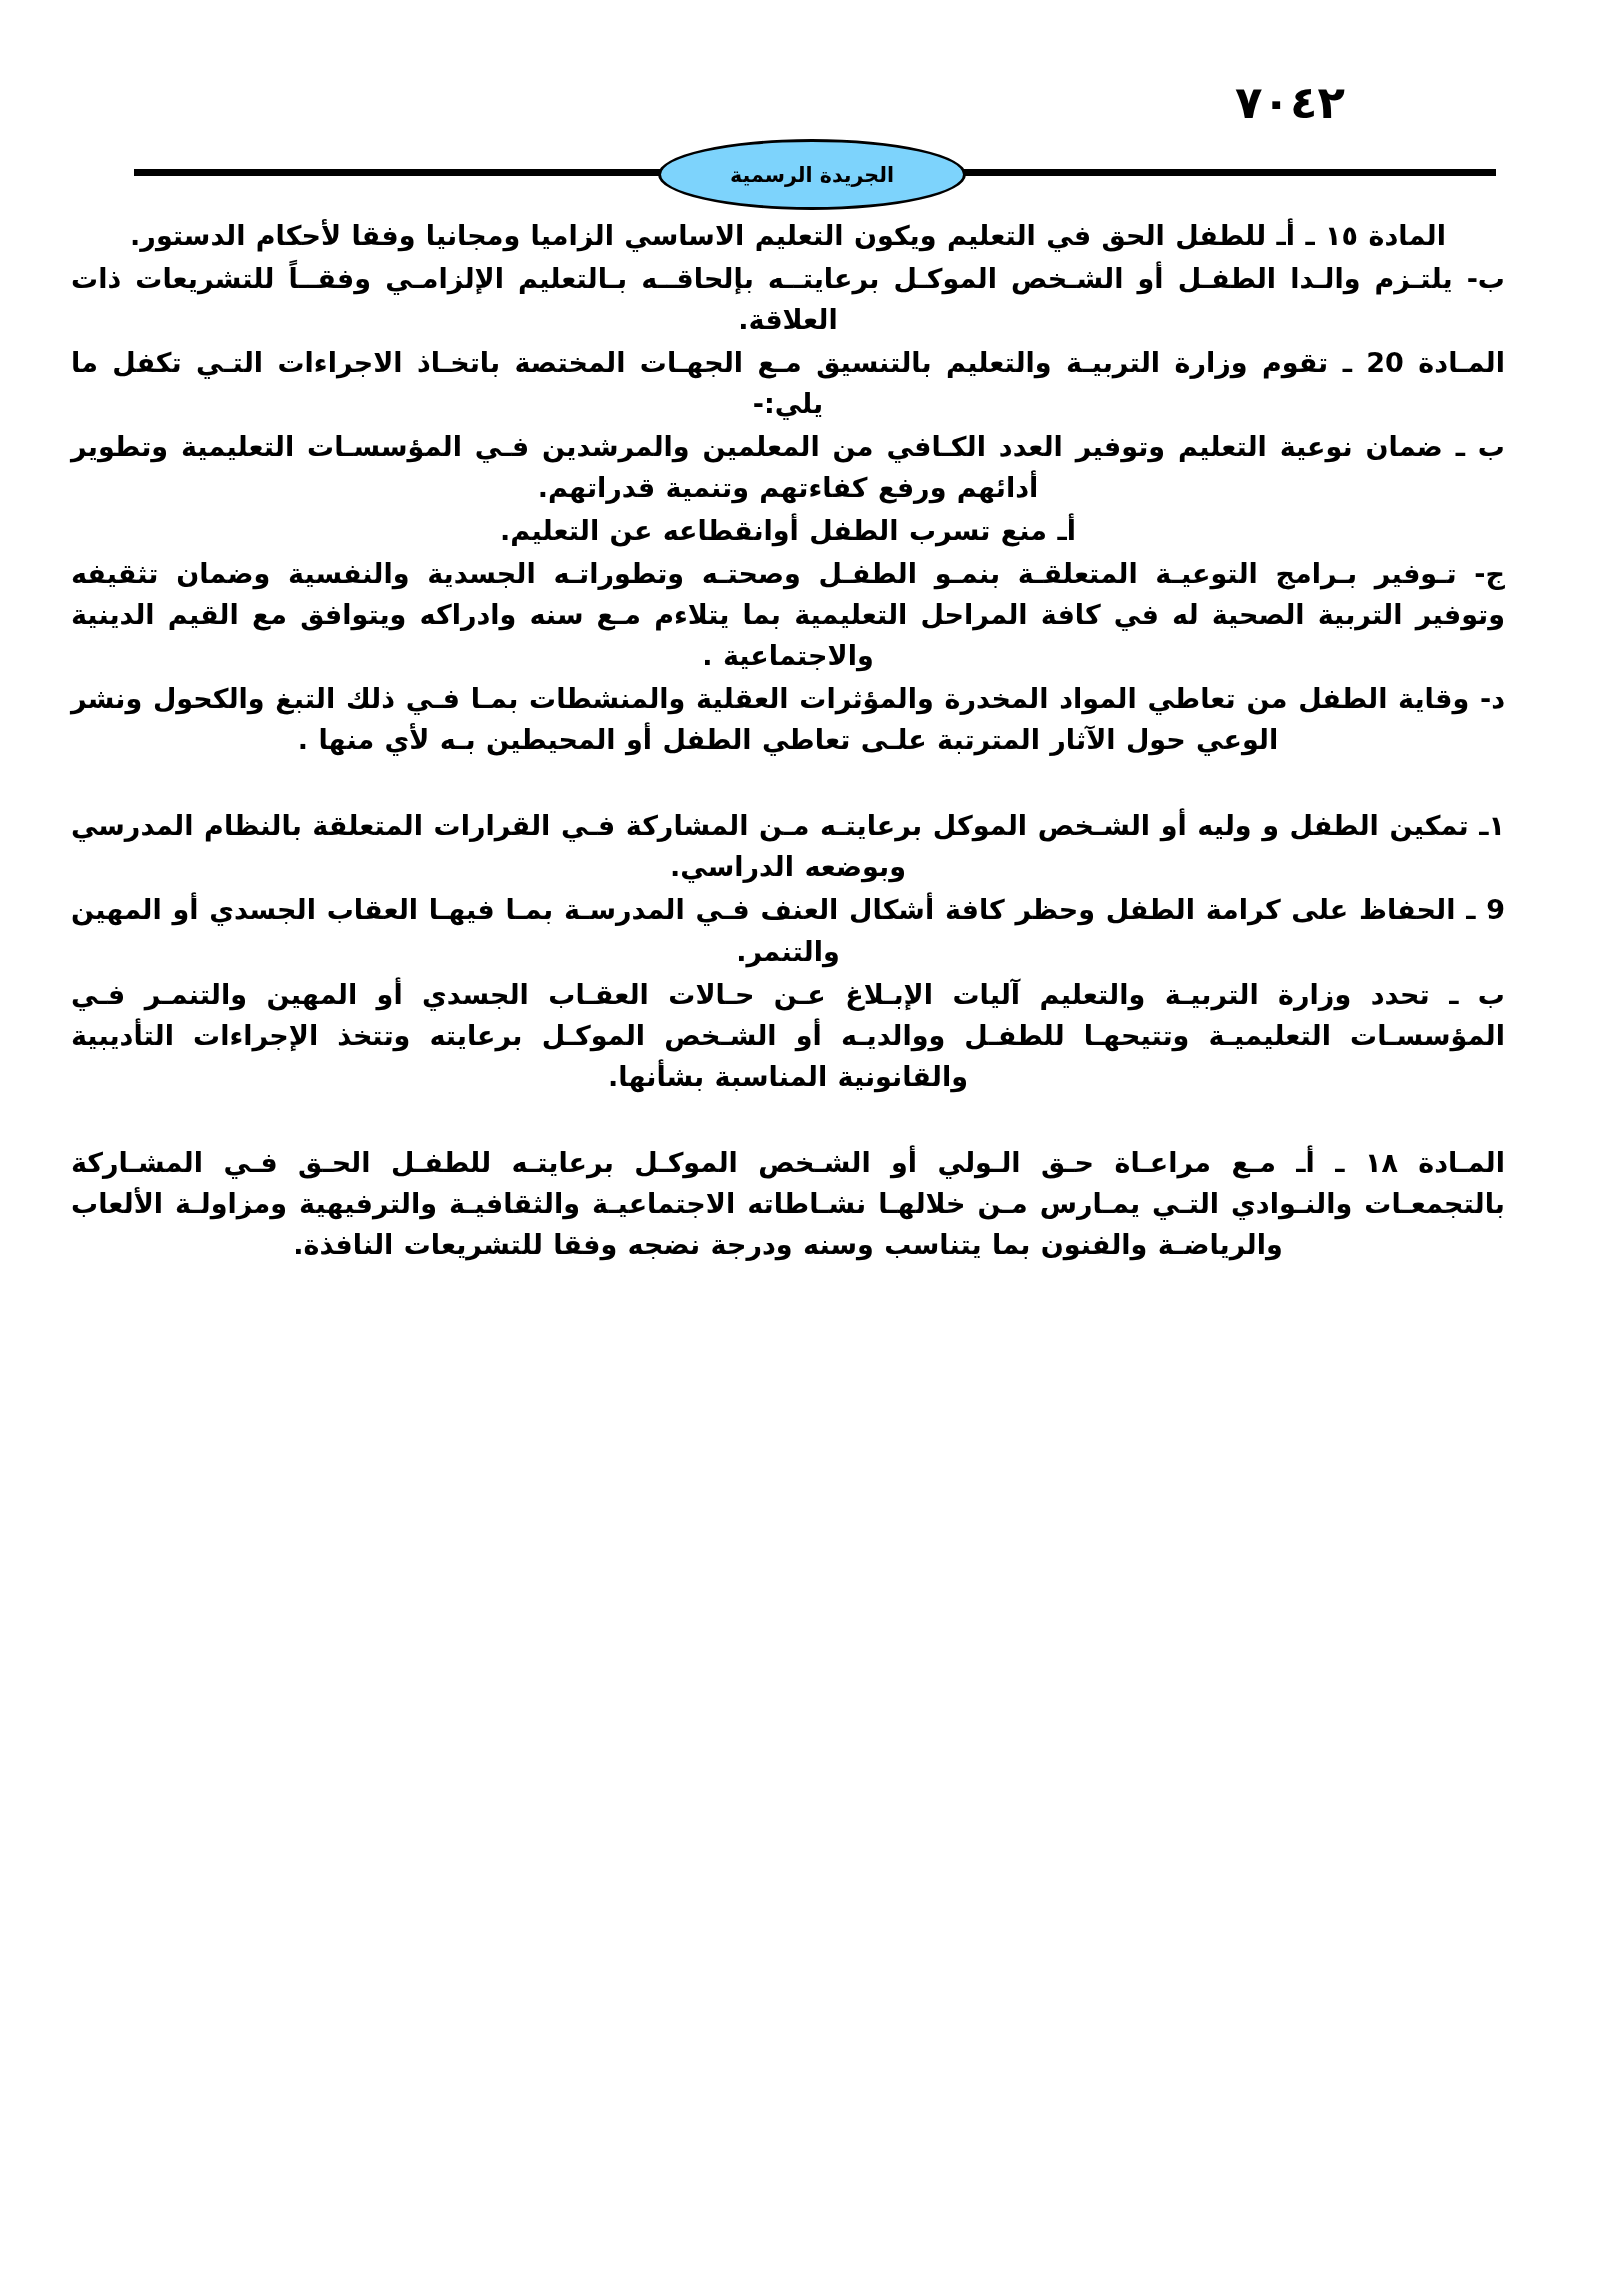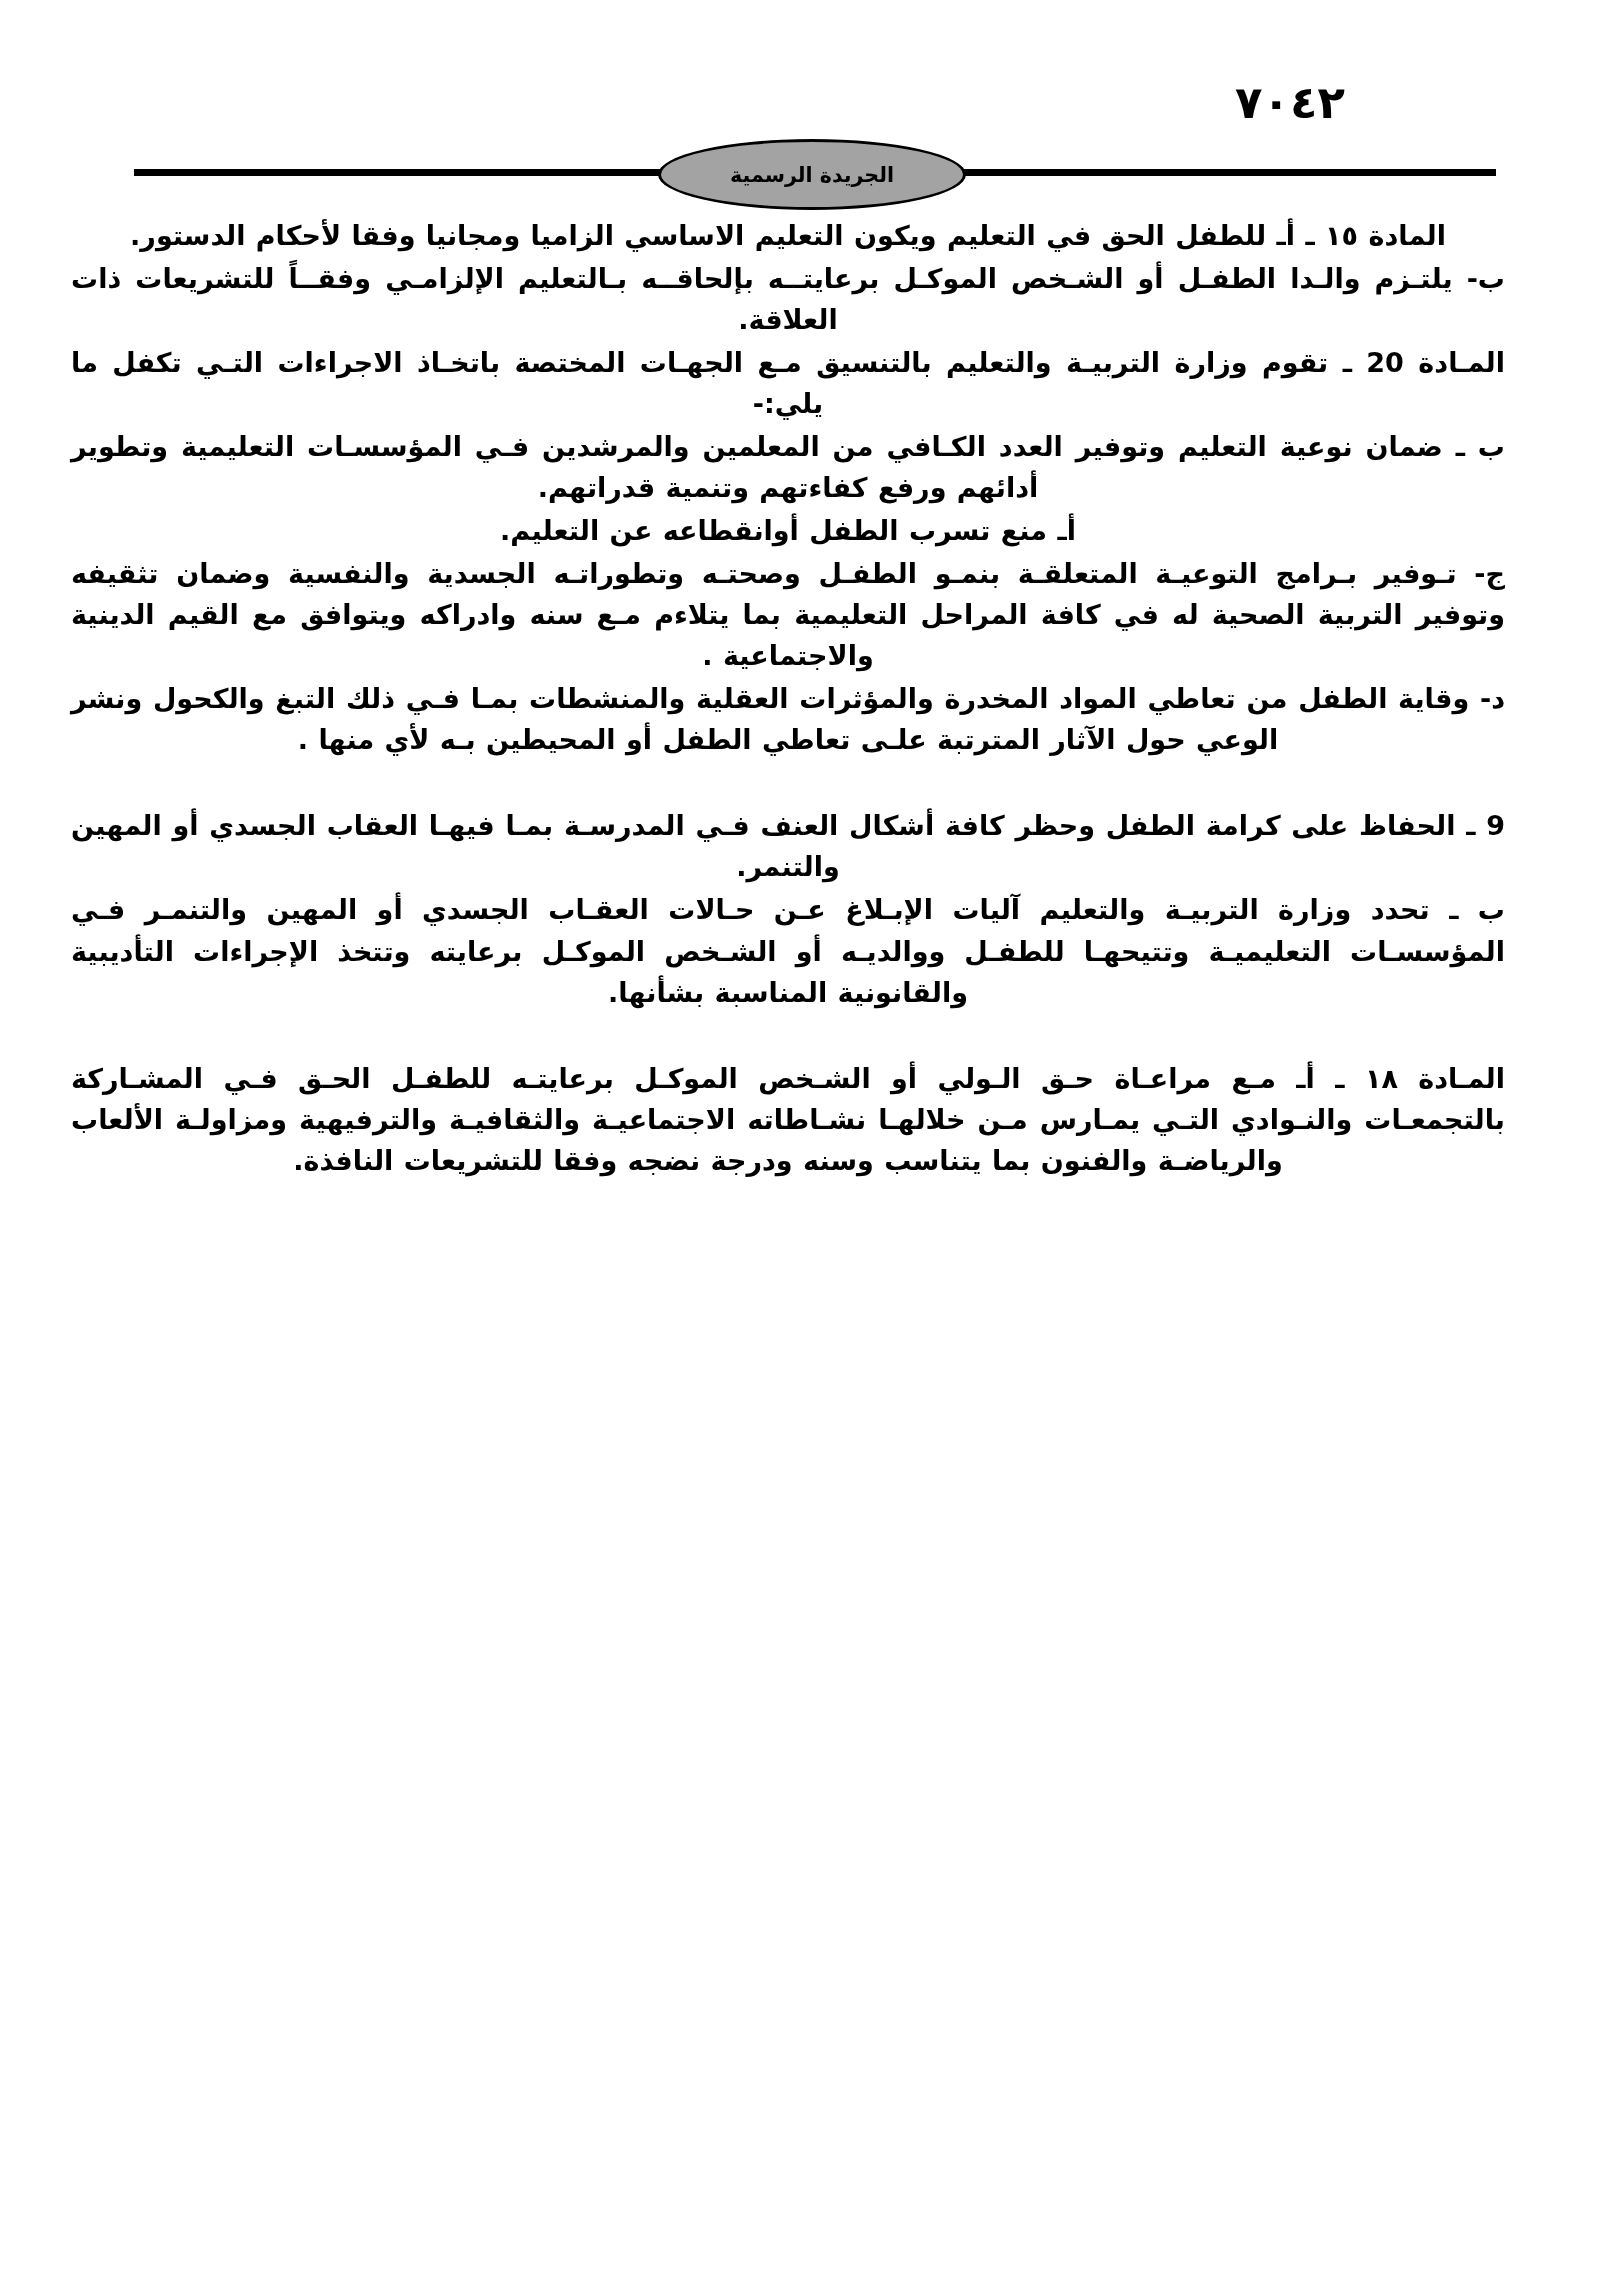--- a/index.html
+++ b/index.html
@@ -49,21 +49,21 @@
     background: #000000;
   }
   .header-badge {
     position: absolute;
     top: 139px;
     right: 655px;
     width: 302px;
     height: 65px;
     border: 3.9px solid #000000;
     border-radius: 50% / 50%;
-    background: #a3a3a3;
+    background: #7dd3fc;
     display: flex;
     align-items: center;
     justify-content: center;
   }
   .header-badge span {
     font-size: 20.6px;
     font-weight: bold;
   }
 
   
@@ -103,20 +103,21 @@
     <p class="para">المادة ١٥ ـ أـ للطفل الحق في التعليم ويكون التعليم الاساسي الزاميا ومجانيا وفقا لأحكام الدستور.</p>
     <p class="para">ب- يلتـزم والـدا الطفـل أو الشـخص الموكـل برعايتــه بإلحاقــه بـالتعليم الإلزامـي وفقــاً للتشريعات ذات العلاقة.</p>
     <p class="para">المـادة 20 ـ تقوم وزارة التربيـة والتعليم بالتنسيق مـع الجهـات المختصة باتخـاذ الاجراءات التـي تكفل ما يلي:-</p>
     <p class="para">ب ـ ضمان نوعية التعليم وتوفير العدد الكـافي من المعلمين والمرشدين فـي المؤسسـات التعليمية وتطوير أدائهم ورفع كفاءتهم وتنمية قدراتهم.</p>
     <p class="para">أـ منع تسرب الطفل أوانقطاعه عن التعليم.</p>
     <p class="para">ج- تـوفير بـرامج التوعيـة المتعلقـة بنمـو الطفـل وصحتـه وتطوراتـه الجسدية والنفسية وضمان تثقيفه وتوفير التربية الصحية له في كافة المراحل التعليمية بما يتلاءم مـع سنه وادراكه ويتوافق مع القيم الدينية والاجتماعية .</p>
     <p class="para">د- وقاية الطفل من تعاطي المواد المخدرة والمؤثرات العقلية والمنشطات بمـا فـي ذلك التبغ والكحول ونشر الوعي حول الآثار المترتبة علـى تعاطي الطفل أو المحيطين بـه لأي منها .</p>
 
     <div class="spacer-md"></div>
 
+    <p class="para">١ـ تمكين الطفل و وليه أو الشـخص الموكل برعايتـه مـن المشاركة فـي القرارات المتعلقة    بالنظام المدرسي وبوضعه الدراسي.</p>
     <p class="para">9 ـ الحفاظ على كرامة الطفل وحظر كافة أشكال العنف فـي المدرسـة بمـا فيهـا العقاب الجسدي أو المهين والتنمر.</p>
     <p class="para">ب ـ تحدد وزارة التربيـة والتعليم آليات الإبـلاغ عـن حـالات العقـاب الجسدي أو المهين والتنمـر فـي المؤسسـات التعليميـة وتتيحهـا للطفـل ووالديـه أو الشـخص الموكـل برعايته وتتخذ الإجراءات التأديبية والقانونية المناسبة بشأنها.</p>
 
     <div class="spacer-md"></div>
 
     <p class="para">المـادة ١٨ ـ أـ مـع مراعـاة حـق الـولي  أو الشـخص الموكـل برعايتـه للطفـل الحـق فـي المشـاركة بالتجمعـات والنـوادي التـي يمـارس مـن خلالهـا نشـاطاته الاجتماعيـة والثقافيـة والترفيهية ومزاولـة الألعاب والرياضـة والفنون بما يتناسب وسنه ودرجة نضجه وفقا للتشريعات النافذة.</p>
   </div>
 
 </div>
 

